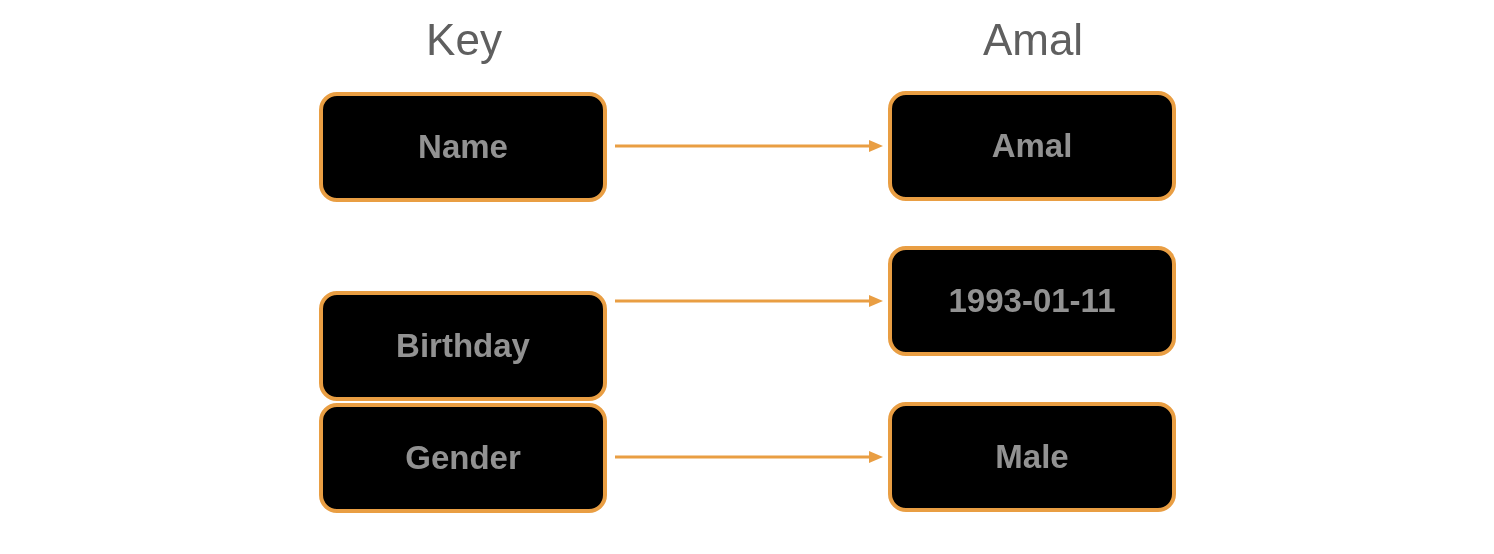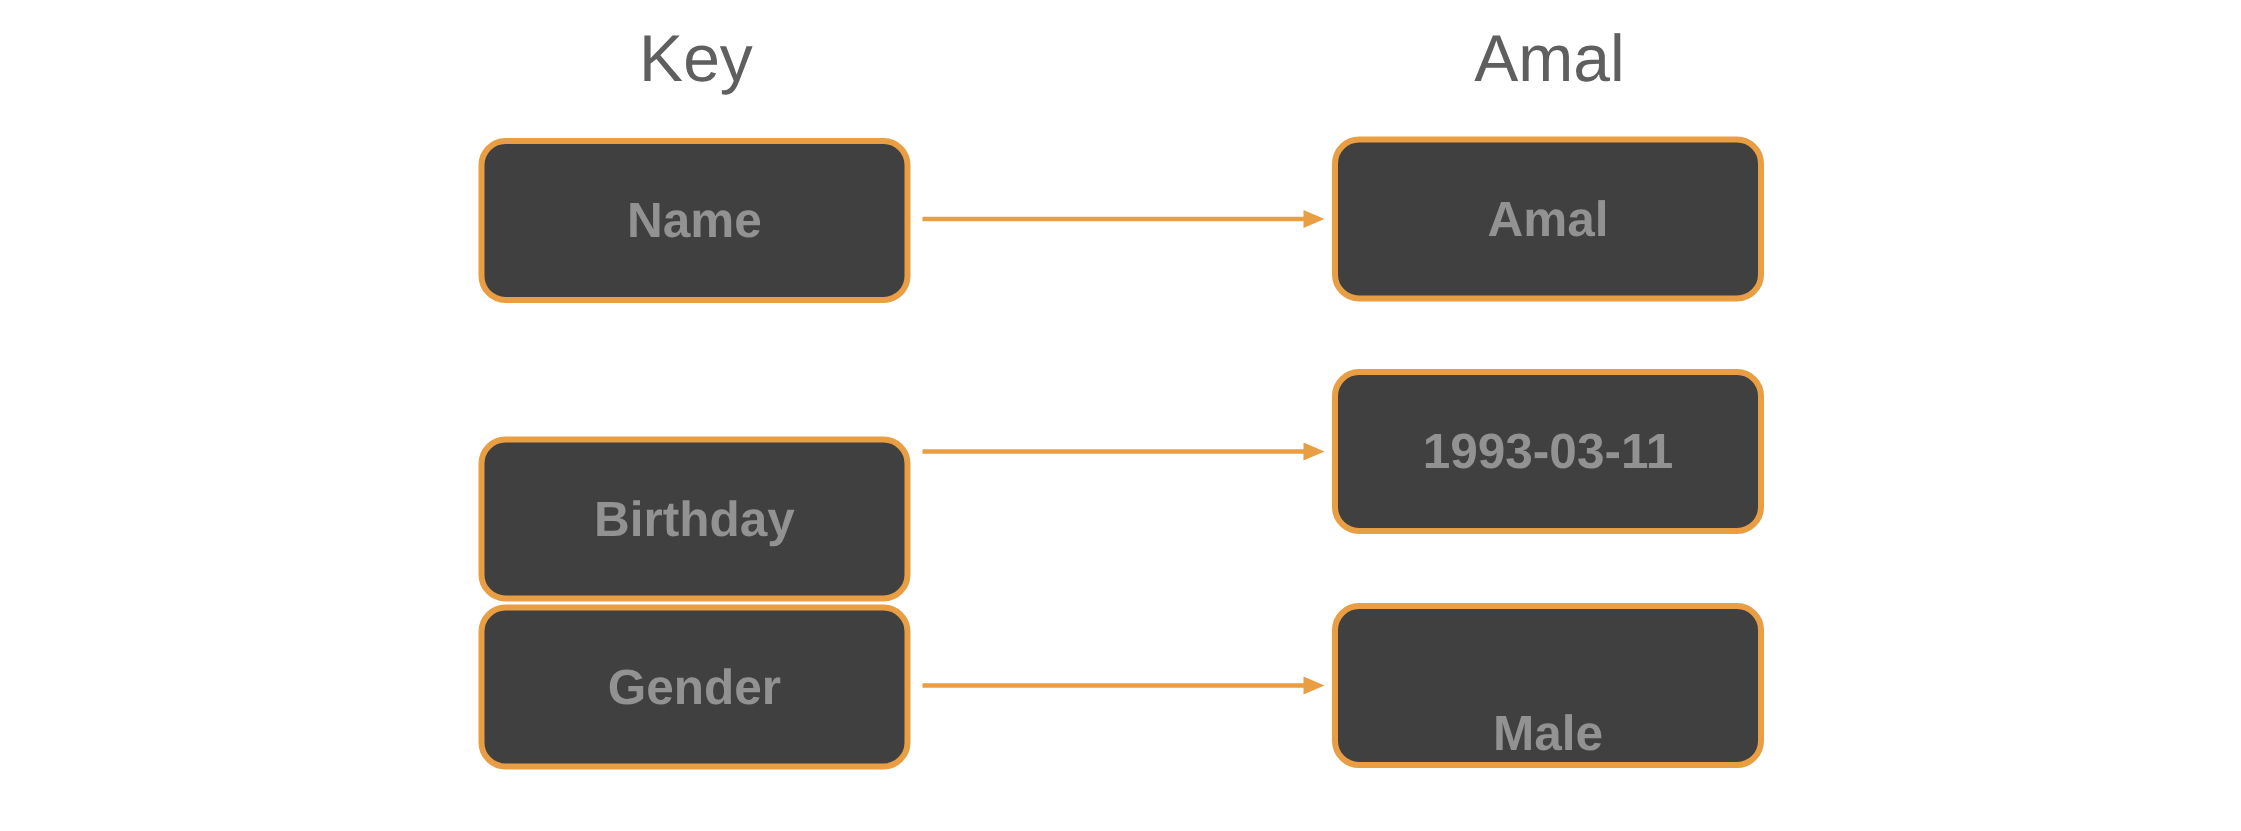--- a/index.html
+++ b/index.html
@@ -1,18 +1,18 @@
 <!DOCTYPE html>
 <html><head>
 <meta charset="utf-8">
 <style>
   html, body { margin:0; padding:0; background:#ffffff; }
   body { width:1494px; height:554px; position:relative; overflow:hidden; font-family:"Liberation Sans", sans-serif; }
   .col-header { position:absolute; top:14px; font-size:44px; color:#5f5f5f; text-align:center; width:290px; line-height:52px; }
-  .box { position:absolute; box-sizing:border-box; width:288px; height:110px; border:4px solid #E99E43; background:#404040; border-radius:18px; display:flex; align-items:center; justify-content:center; font-size:33px; font-weight:bold; color:#929292; }
+  .box { position:absolute; box-sizing:border-box; width:288px; height:110px; border:4px solid #E99E43; background:#000000; border-radius:18px; display:flex; align-items:center; justify-content:center; font-size:33px; font-weight:bold; color:#929292; }
   .arrow { position:absolute; height:0; }
   .arrow svg { position:absolute; left:0; top:-8px; overflow:visible; }
 </style>
 </head>
 <body>
 
 <div class="col-header" style="left:319px;">Key</div>
 <div class="col-header" style="left:888px;">Amal</div>
 
 <div class="box" style="left:319px; top:92px;">
@@ -31,27 +31,27 @@
 <div class="box" style="left:319px; top:247px;margin-top:44px;">
     <span>Birthday</span>
   </div>
 <div class="arrow" style="left:615px; top:301px;">
   <svg width="270" height="16">
       <line x1="0" y1="8" x2="256" y2="8" stroke="#E99E43" stroke-width="3"></line>
       <polygon points="254,2 268,8 254,14" fill="#E99E43"></polygon>
     </svg>
 </div>
 <div class="box" style="left:888px; top:246px;">
-    <span>1993-03-11</span>
+    <span>1993-01-11</span>
   </div>
 
 <div class="box" style="left:319px; top:403px;">
     <span>Gender</span>
   </div>
 <div class="arrow" style="left:615px; top:457px;">
   <svg width="270" height="16">
       <line x1="0" y1="8" x2="256" y2="8" stroke="#E99E43" stroke-width="3"></line>
       <polygon points="254,2 268,8 254,14" fill="#E99E43"></polygon>
     </svg>
 </div>
-<div class="box" style="left:888px; top:402px;align-items:flex-end;">
+<div class="box" style="left:888px; top:402px;">
     <span>Male</span>
   </div>
 
 </body></html>

